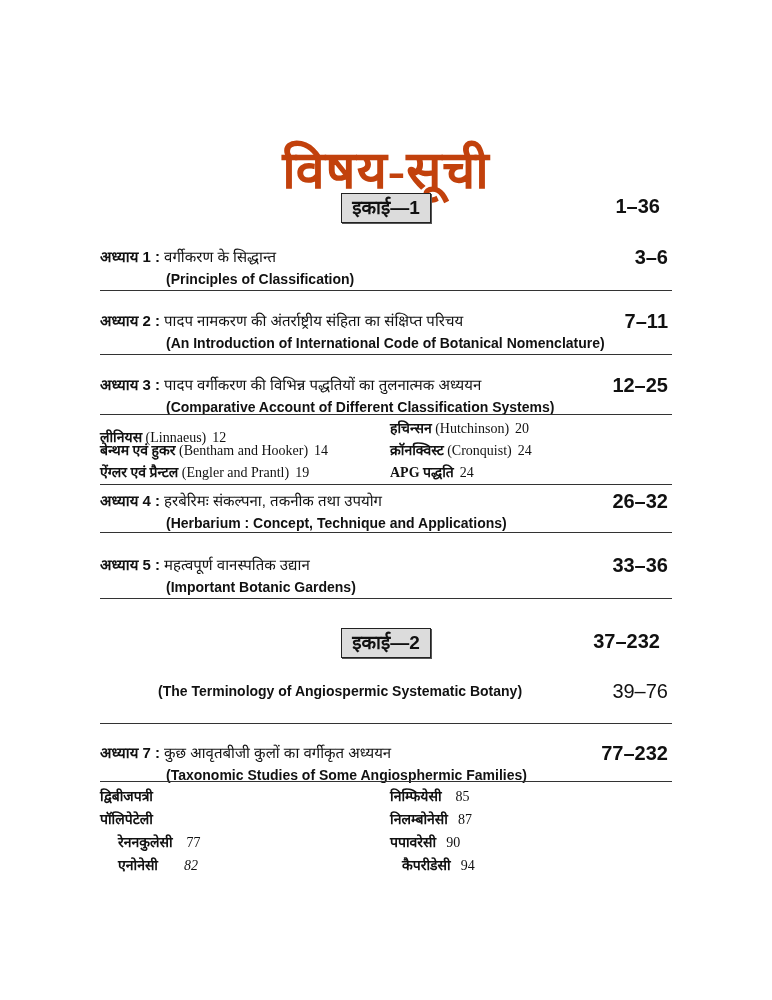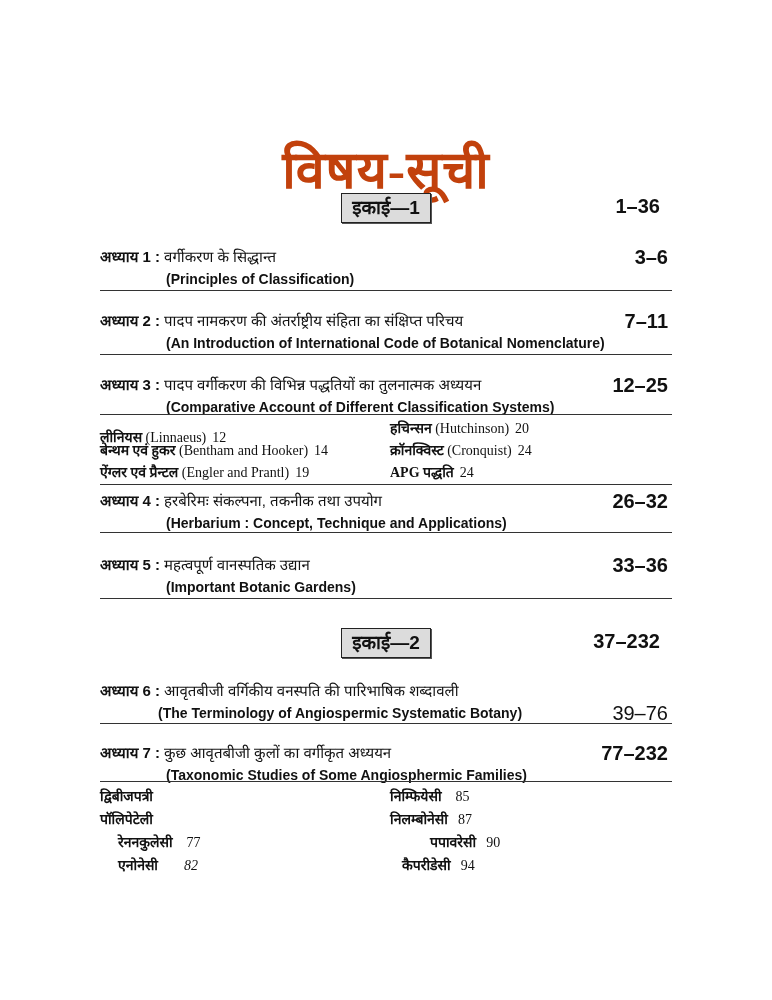--- a/index.html
+++ b/index.html
@@ -66,31 +66,30 @@
   <div class="ch-en">(Important Botanic Gardens)</div>
 </div>
 <div class="rule" style="top:598px;"></div>
 
 <div class="unit-row" style="top:628px;">
   <div class="unit-box">इकाई—2</div>
   <div class="unit-pages">37–232</div>
 </div>
 
 <div class="chapter" style="top:680px;">
-  <div class="ch-line"><span class="ch-num">अध्याय 6 :</span><span class="ch-hi">आवृतबीजी वर्गिकीय वनस्पति की पारिभाषिक शब्दावली</span></div>
   <div class="ch-en" style="position:relative;padding-left:58px;"><span>(The Terminology of Angiospermic Systematic Botany)</span><span class="ch-pages" style="font-weight:normal;">39–76</span></div>
 </div>
 <div class="rule" style="top:723px;"></div>
 
 <div class="chapter" style="top:742px;">
   <div class="ch-line"><span class="ch-num">अध्याय 7 :</span><span class="ch-hi">कुछ आवृतबीजी कुलों का वर्गीकृत अध्ययन</span><span class="ch-pages">77–232</span></div>
   <div class="ch-en">(Taxonomic Studies of Some Angiosphermic Families)</div>
 </div>
 <div class="rule" style="top:781px;"></div>
 
 <div class="sub" style="left:100px;top:786px;"><b>द्विबीजपत्री</b></div>
 <div class="sub" style="left:100px;top:809px;"><b>पॉलिपेटेली</b></div>
 <div class="sub" style="left:118px;top:832px;"><b>रेननकुलेसी</b><span class="pg" style="margin-left:14px;">77</span></div>
 <div class="sub" style="left:118px;top:855px;"><b>एनोनेसी</b><span class="pg" style="margin-left:26px;font-style:italic;">82</span></div>
 <div class="sub" style="left:390px;top:786px;"><b>निम्फियेसी</b><span class="pg" style="margin-left:14px;">85</span></div>
 <div class="sub" style="left:390px;top:809px;"><b>निलम्बोनेसी</b><span class="pg" style="margin-left:10px;">87</span></div>
-<div class="sub" style="left:390px;top:832px;margin-left:40px;"><b>पपावरेसी</b><span class="pg" style="margin-left:10px;">90</span></div>
+<div class="sub" style="left:390px;top:832px;"><b>पपावरेसी</b><span class="pg" style="margin-left:10px;">90</span></div>
 <div class="sub" style="left:402px;top:855px;"><b>कैपरीडेसी</b><span class="pg" style="margin-left:10px;">94</span></div>
 
 </body></html>

